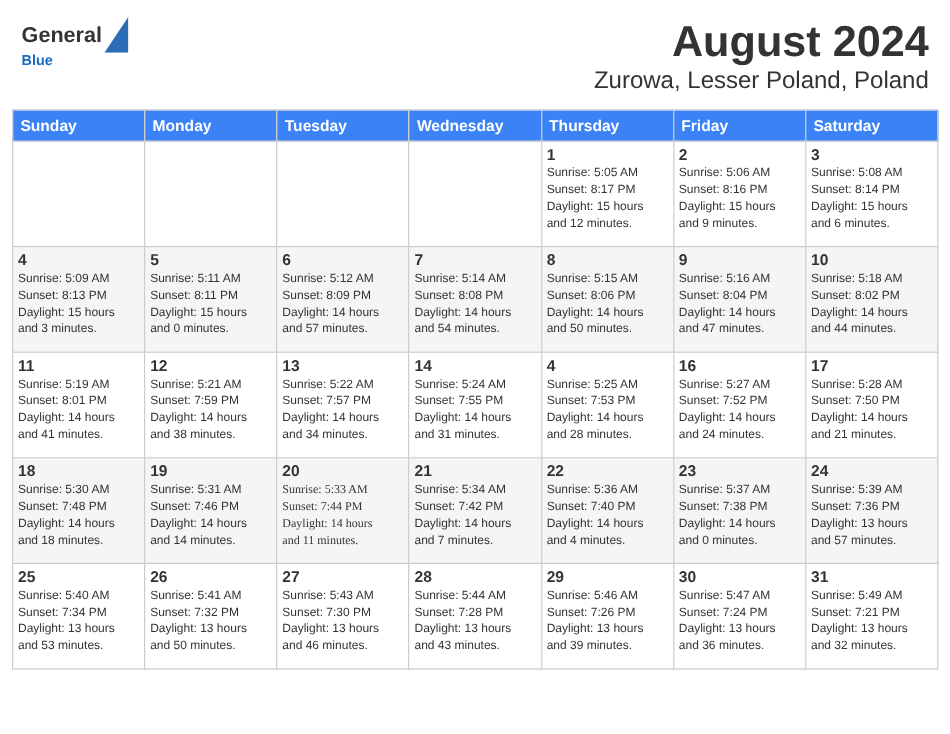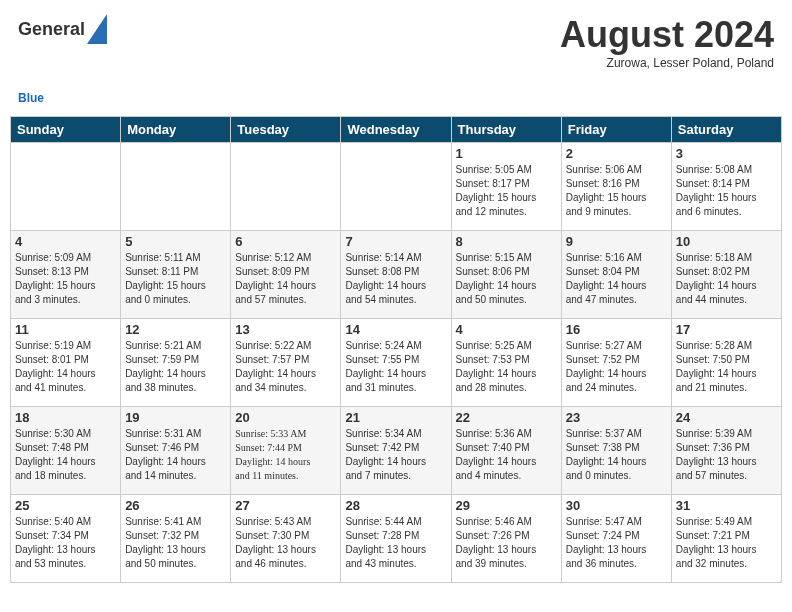--- a/index.html
+++ b/index.html
@@ -18,21 +18,20 @@
       padding: 4px 8px;
     }
     .logo {
       display: flex;
       align-items: center;
     }
     .logo-text {
       display: flex;
       flex-direction: column;
       line-height: 1;
-      gap: 48px;
     }
     .logo-general {
       font-size: 18px;
       font-weight: bold;
       color: #333;
     }
     .logo-blue {
       font-size: 12px;
       font-weight: bold;
       color: #1a6bbf;
@@ -44,21 +43,21 @@
     }
     .title-area {
       text-align: right;
     }
     .month-title {
       font-size: 36px;
       font-weight: bold;
       color: #333;
     }
     .location-title {
-      font-size: 12px;
+      font-size: 20px;
       color: #333;
     }
     .calendar {
       width: 100%;
       border-collapse: collapse;
       font-size: 11px;
     }
     .calendar th {
       background-color: #2a6db5;
       color: #fff;
@@ -89,21 +88,21 @@
     .empty-cell {
       background: #fff;
     }
     tr:nth-child(even) td {
       background-color: #f5f5f5;
     }
     tr:nth-child(odd) td {
       background-color: #fff;
     }
     .calendar thead tr th {
-      background-color: #0c4a6e;
+      background-color: #3b82f6;
     }
   </style>
 </head>
 <body>
 
 <div class="header-area">
   <div class="logo">
     <div class="logo-text">
       <span style="display:flex; align-items:center;">
         <span class="logo-general">General</span>

